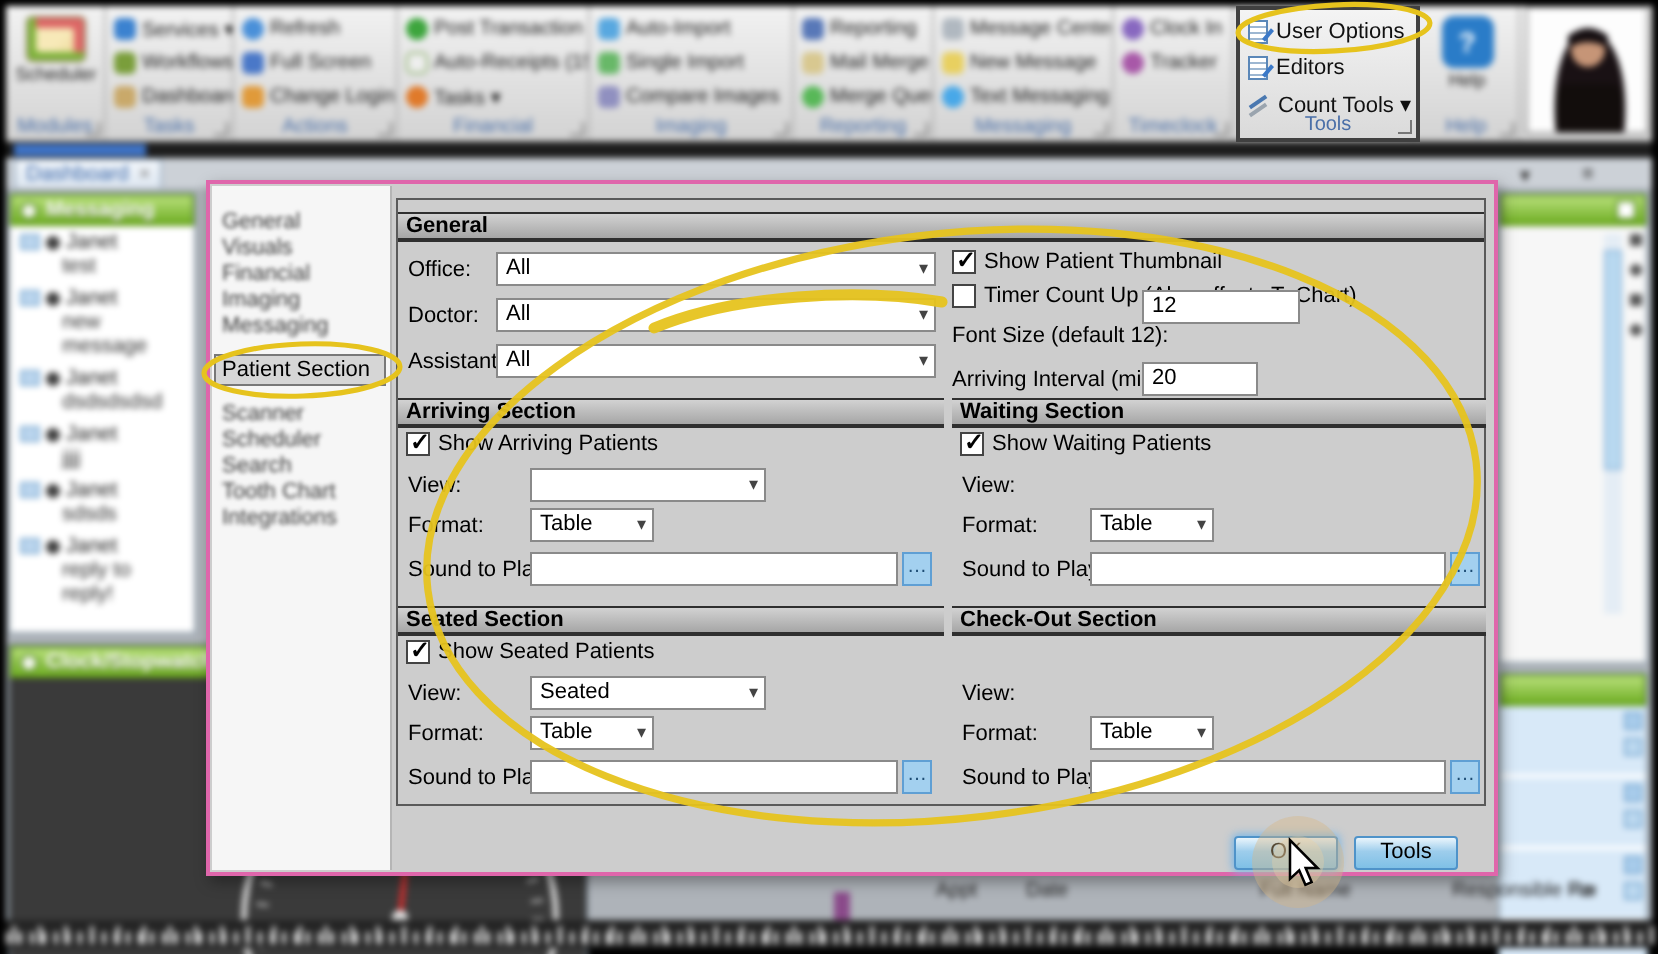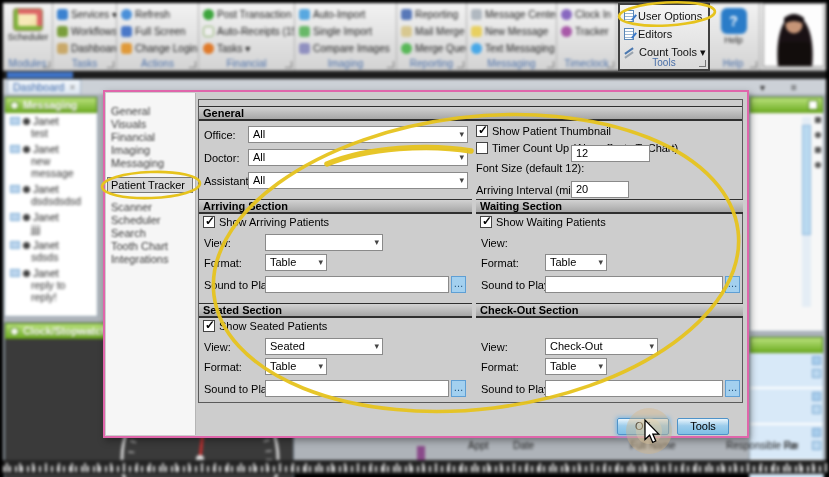--- a/index.html
+++ b/index.html
@@ -426,21 +426,21 @@
   </div>
 
   <div class="dialog">
 
     <div class="sblist">
       <div class="sbitem">General</div>
       <div class="sbitem">Visuals</div>
       <div class="sbitem">Financial</div>
       <div class="sbitem">Imaging</div>
       <div class="sbitem">Messaging</div>
-      <div class="sbitem sel">Patient Tracker</div>
+      <div class="sbitem sel">Patient Section</div>
       <div class="sbitem">Scanner</div>
       <div class="sbitem">Scheduler</div>
       <div class="sbitem">Search</div>
       <div class="sbitem">Tooth Chart</div>
       <div class="sbitem">Integrations</div>
     </div>
 
     <div class="content">
 
       <div class="shdr" style="left:0;right:0;top:6px">General</div>
@@ -497,21 +497,20 @@
       <span class="lbl" style="left:5px;top:241px">View:</span>
       <div class="combo" style="left:66px;top:238px;width:118px">Seated</div>
       <span class="lbl" style="left:5px;top:261px">Format:</span>
       <div class="combo" style="left:66px;top:258px;width:62px">Table</div>
       <span class="lbl" style="left:5px;top:283px">Sound to Play:</span>
       <div class="tinput" style="left:66px;top:280px;width:184px"></div>
       <div class="browse" style="left:252px;top:280px">…</div>
 
       <div class="shdr" style="left:277px;top:203px;width:267px">Check-Out Section</div>
       <span class="lbl" style="left:282px;top:241px">View:</span>
-      <div class="combo" style="left:346px;top:238px;width:113px">Check-Out</div>
       <span class="lbl" style="left:282px;top:261px">Format:</span>
       <div class="combo" style="left:346px;top:258px;width:62px">Table</div>
       <span class="lbl" style="left:282px;top:283px">Sound to Play:</span>
       <div class="tinput" style="left:346px;top:280px;width:178px"></div>
       <div class="browse" style="left:526px;top:280px">…</div>
     </div>
 
     <div class="btn okfocus" style="left:512px;top:326px;width:52px">OK</div>
     <div class="btn" style="left:572px;top:326px;width:52px">Tools</div>
   </div>

